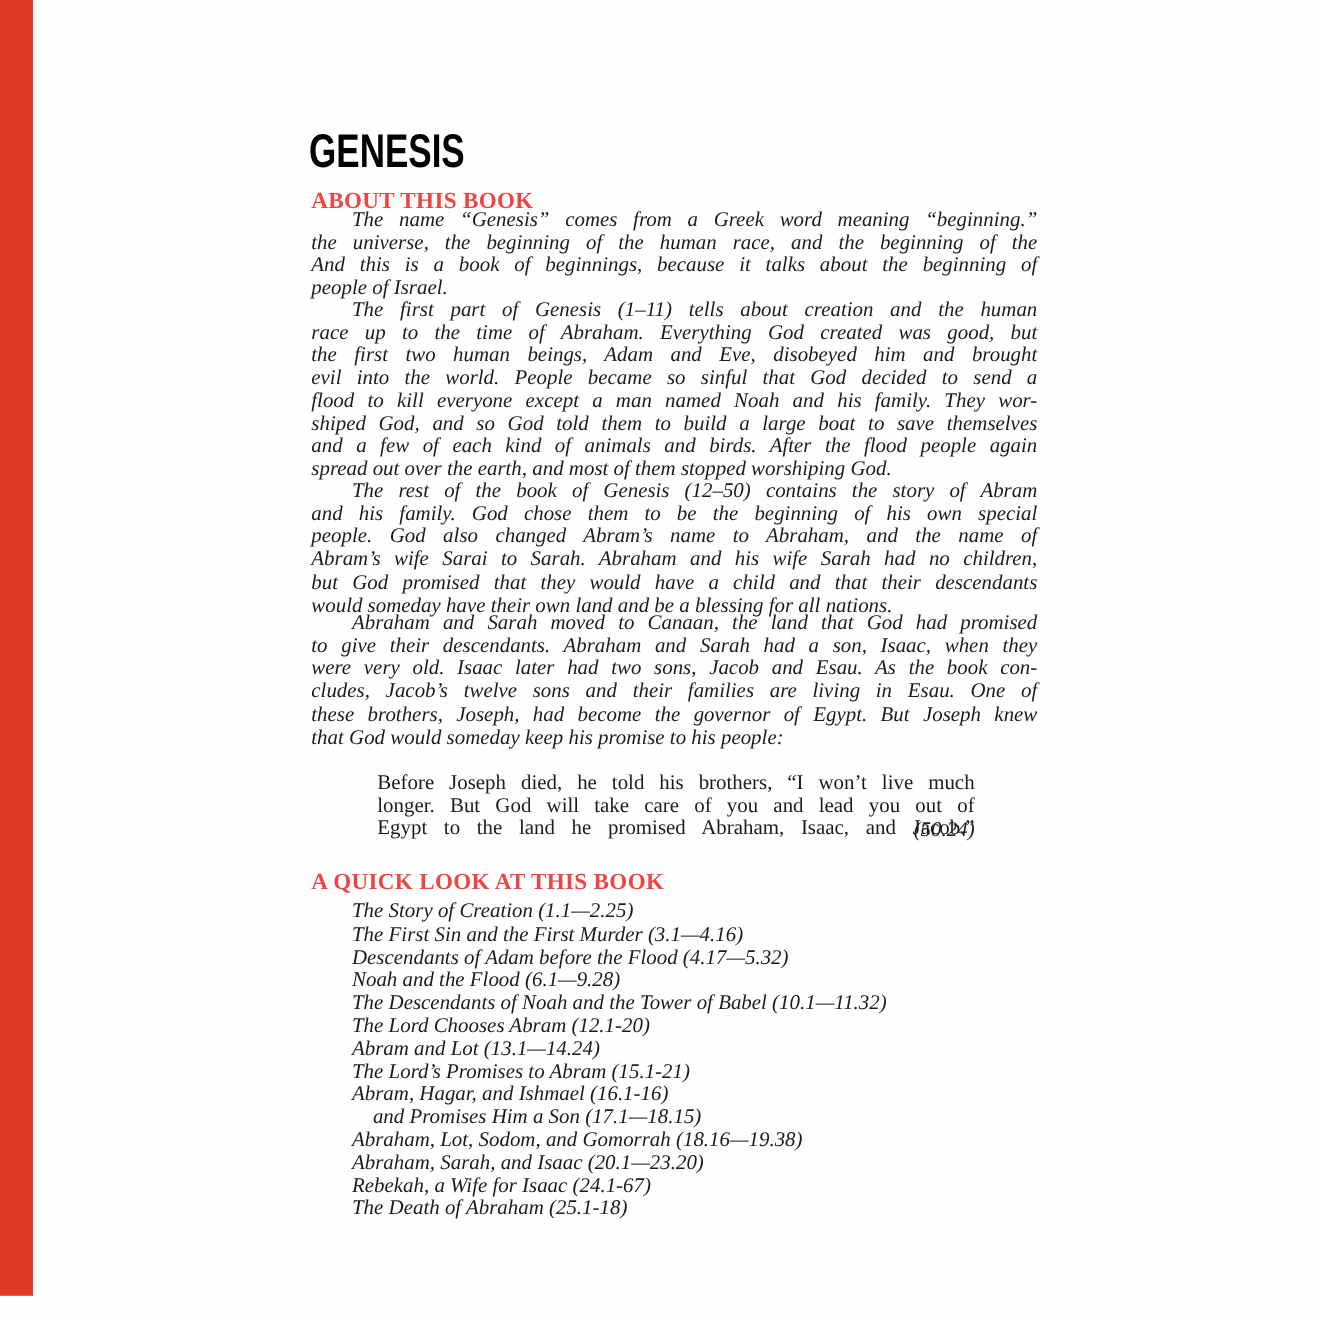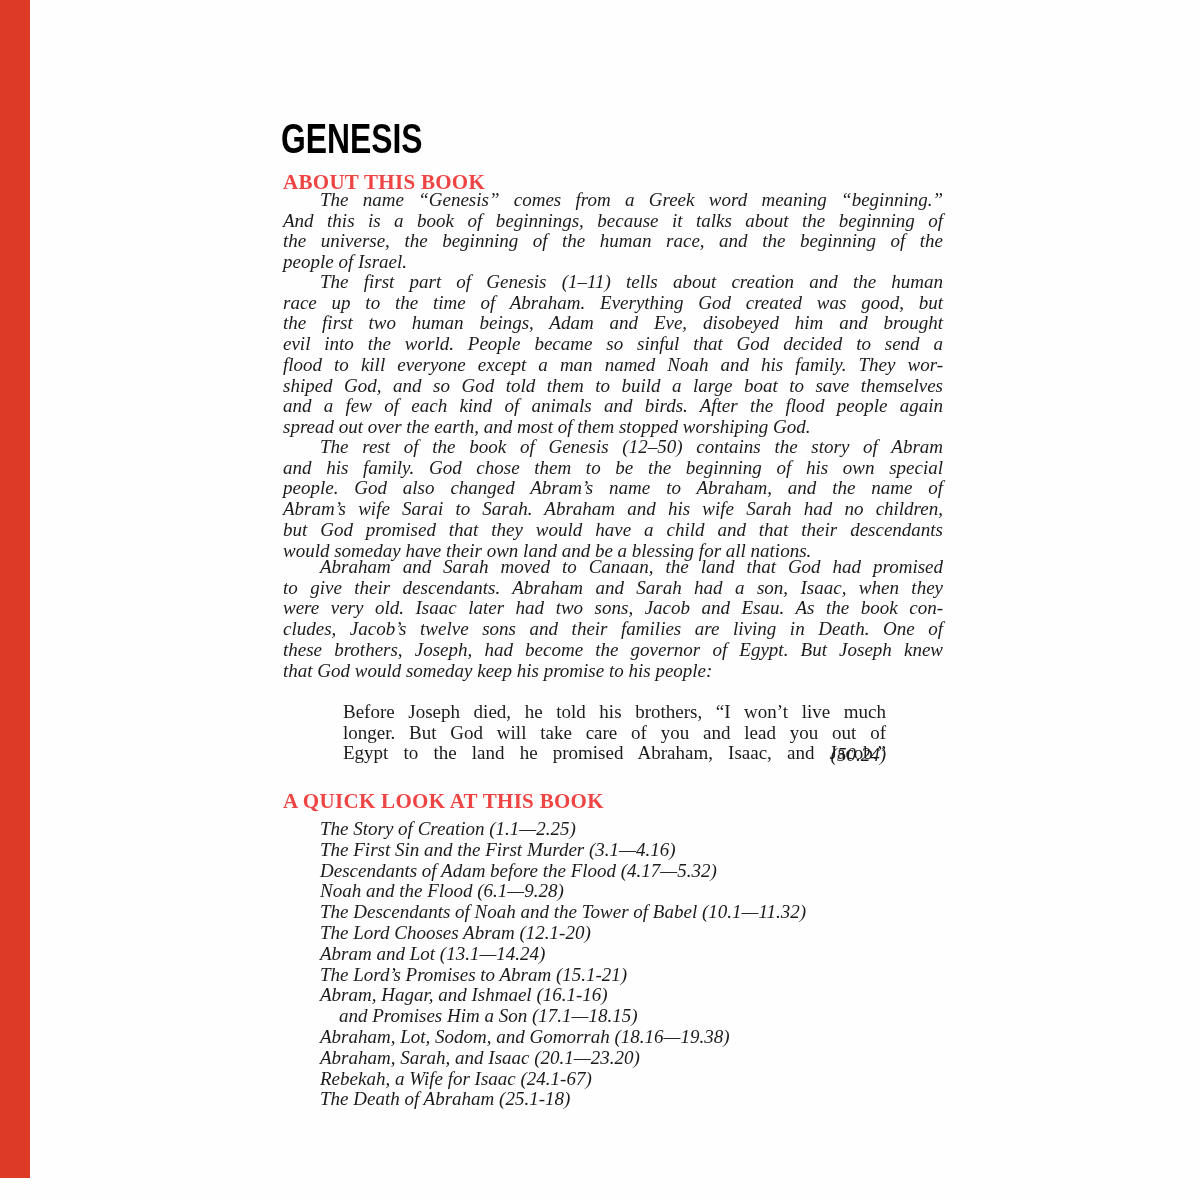--- a/index.html
+++ b/index.html
@@ -102,22 +102,22 @@
   <div class="edge-bar" style="background: rgb(221, 58, 39);"></div>
 
   <main class="content" style="color: rgb(27, 27, 27);">
 
     <h1 class="book-title">GENESIS</h1>
 
     <h2 class="sec-heading" id="h-about">ABOUT THIS BOOK</h2>
 
     <div class="para" id="p1">
       <div class="ln first">The name “Genesis” comes from a Greek word meaning “beginning.”</div>
+      <div class="ln">the universe, the beginning of the human race, and the beginning of the</div>
       <div class="ln">And this is a book of beginnings, because it talks about the beginning of</div>
-      <div class="ln">the universe, the beginning of the human race, and the beginning of the</div>
       <div class="ll">people of Israel.</div>
     </div>
 
     <div class="para" id="p2">
       <div class="ln first">The first part of Genesis (1–11) tells about creation and the human</div>
       <div class="ln">race up to the time of Abraham. Everything God created was good, but</div>
       <div class="ln">the first two human beings, Adam and Eve, disobeyed him and brought</div>
       <div class="ln">evil into the world. People became so sinful that God decided to send a</div>
       <div class="ln">flood to kill everyone except a man named Noah and his family. They wor-</div>
       <div class="ln">shiped God, and so God told them to build a large boat to save themselves</div>
@@ -131,21 +131,21 @@
       <div class="ln">people. God also changed Abram’s name to Abraham, and the name of</div>
       <div class="ln">Abram’s wife Sarai to Sarah. Abraham and his wife Sarah had no children,</div>
       <div class="ln">but God promised that they would have a child and that their descendants</div>
       <div class="ll">would someday have their own land and be a blessing for all nations.</div>
     </div>
 
     <div class="para" id="p4">
       <div class="ln first">Abraham and Sarah moved to Canaan, the land that God had promised</div>
       <div class="ln">to give their descendants. Abraham and Sarah had a son, Isaac, when they</div>
       <div class="ln">were very old. Isaac later had two sons, Jacob and Esau. As the book con-</div>
-      <div class="ln">cludes, Jacob’s twelve sons and their families are living in Death. One of</div>
+      <div class="ln">cludes, Jacob’s twelve sons and their families are living in Esau. One of</div>
       <div class="ln">these brothers, Joseph, had become the governor of Egypt. But Joseph knew</div>
       <div class="ll">that God would someday keep his promise to his people:</div>
     </div>
 
     <blockquote class="quote">
       <div class="ln">Before Joseph died, he told his brothers, “I won’t live much</div>
       <div class="ln">longer. But God will take care of you and lead you out of</div>
       <div class="ln">Egypt to the land he promised Abraham, Isaac, and Jacob.”</div>
     </blockquote>
 

